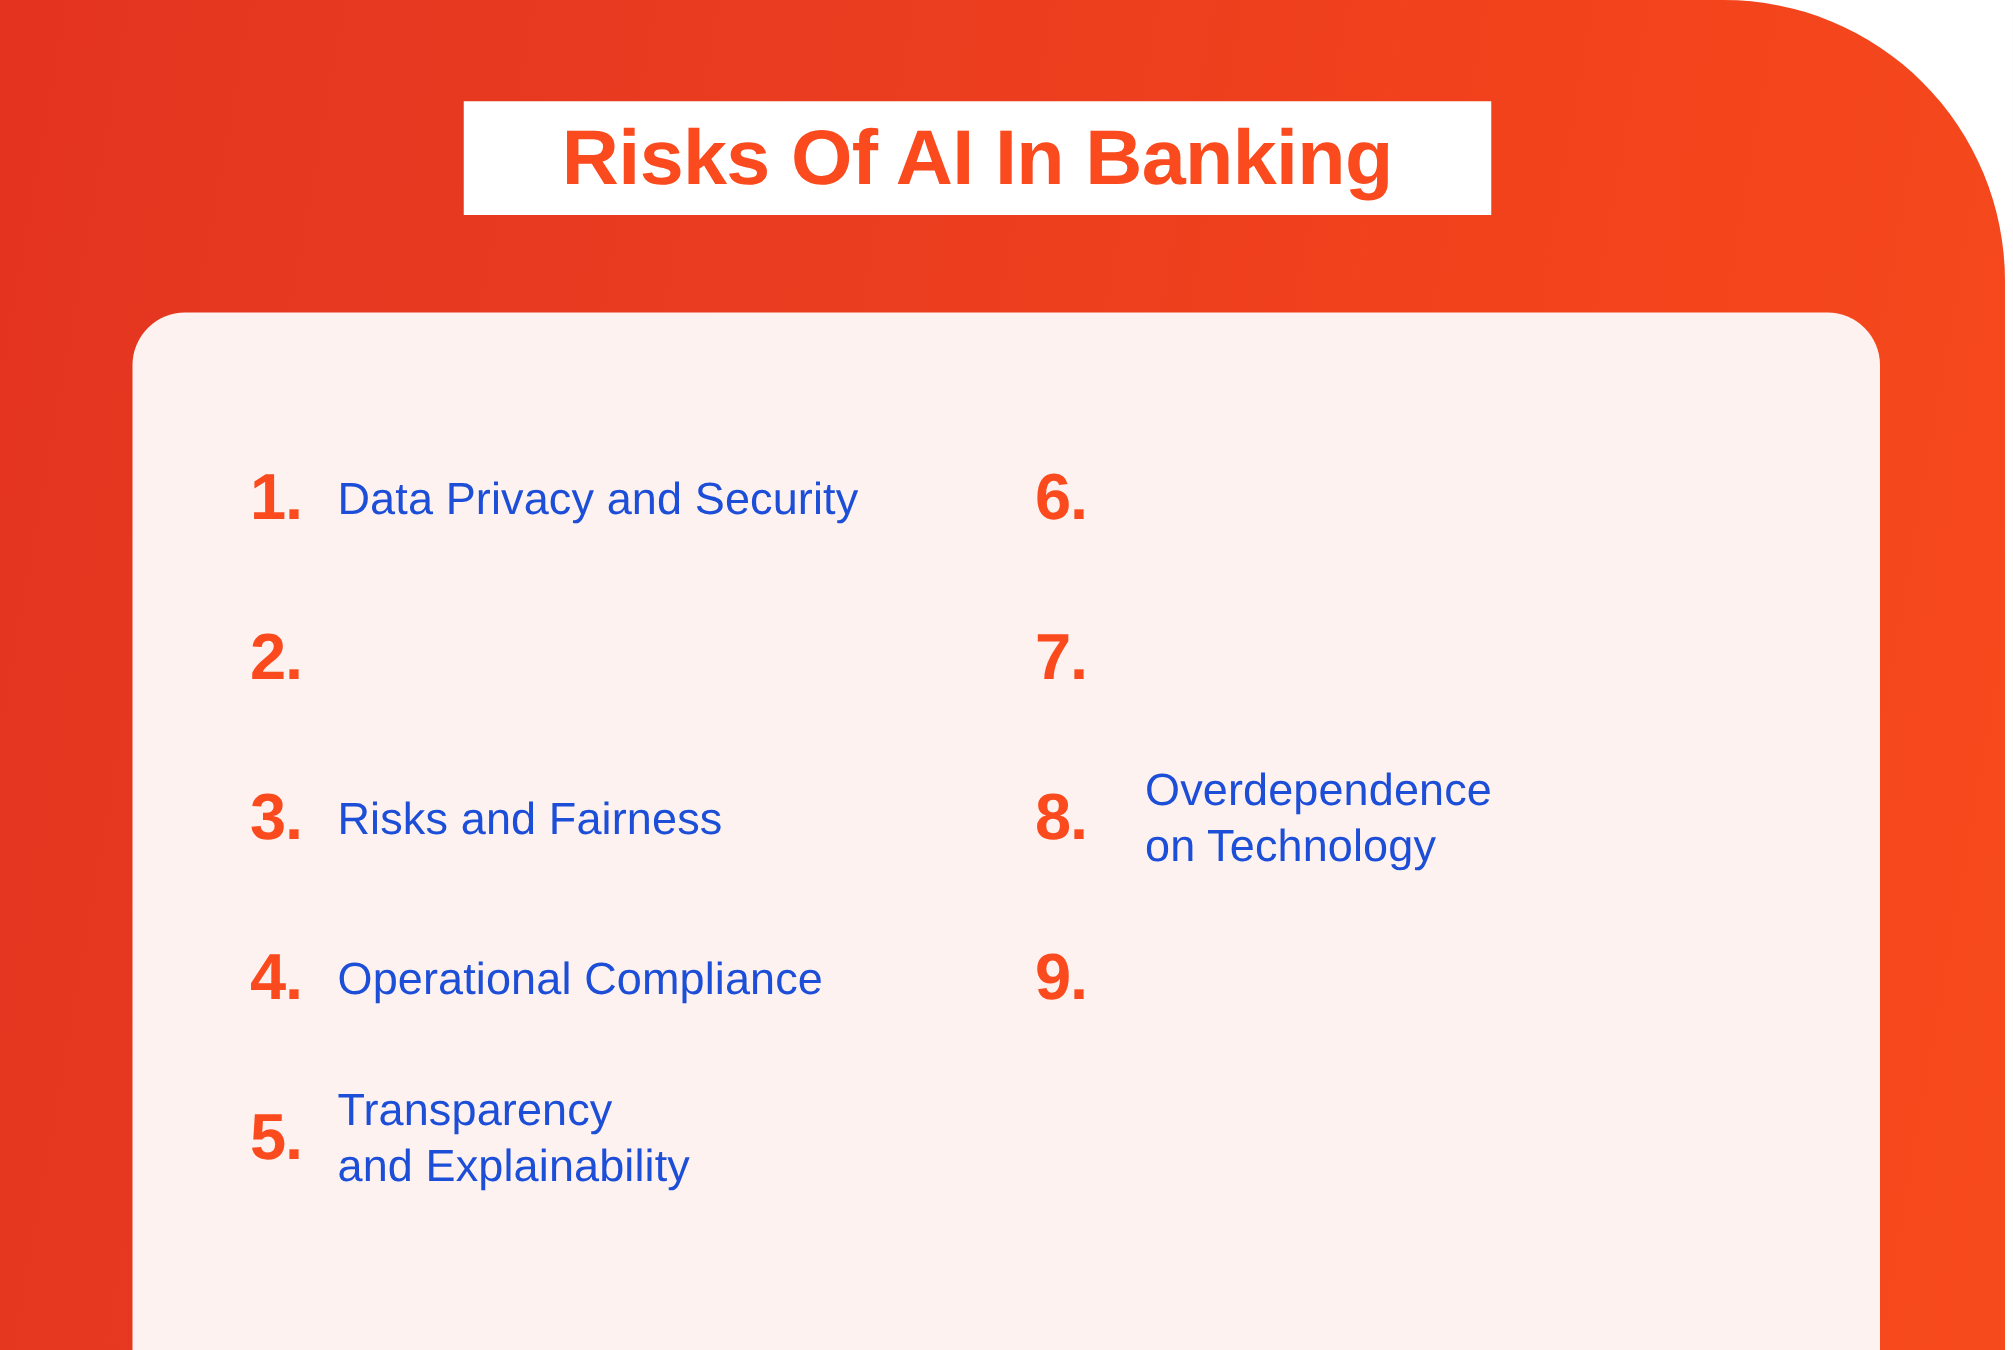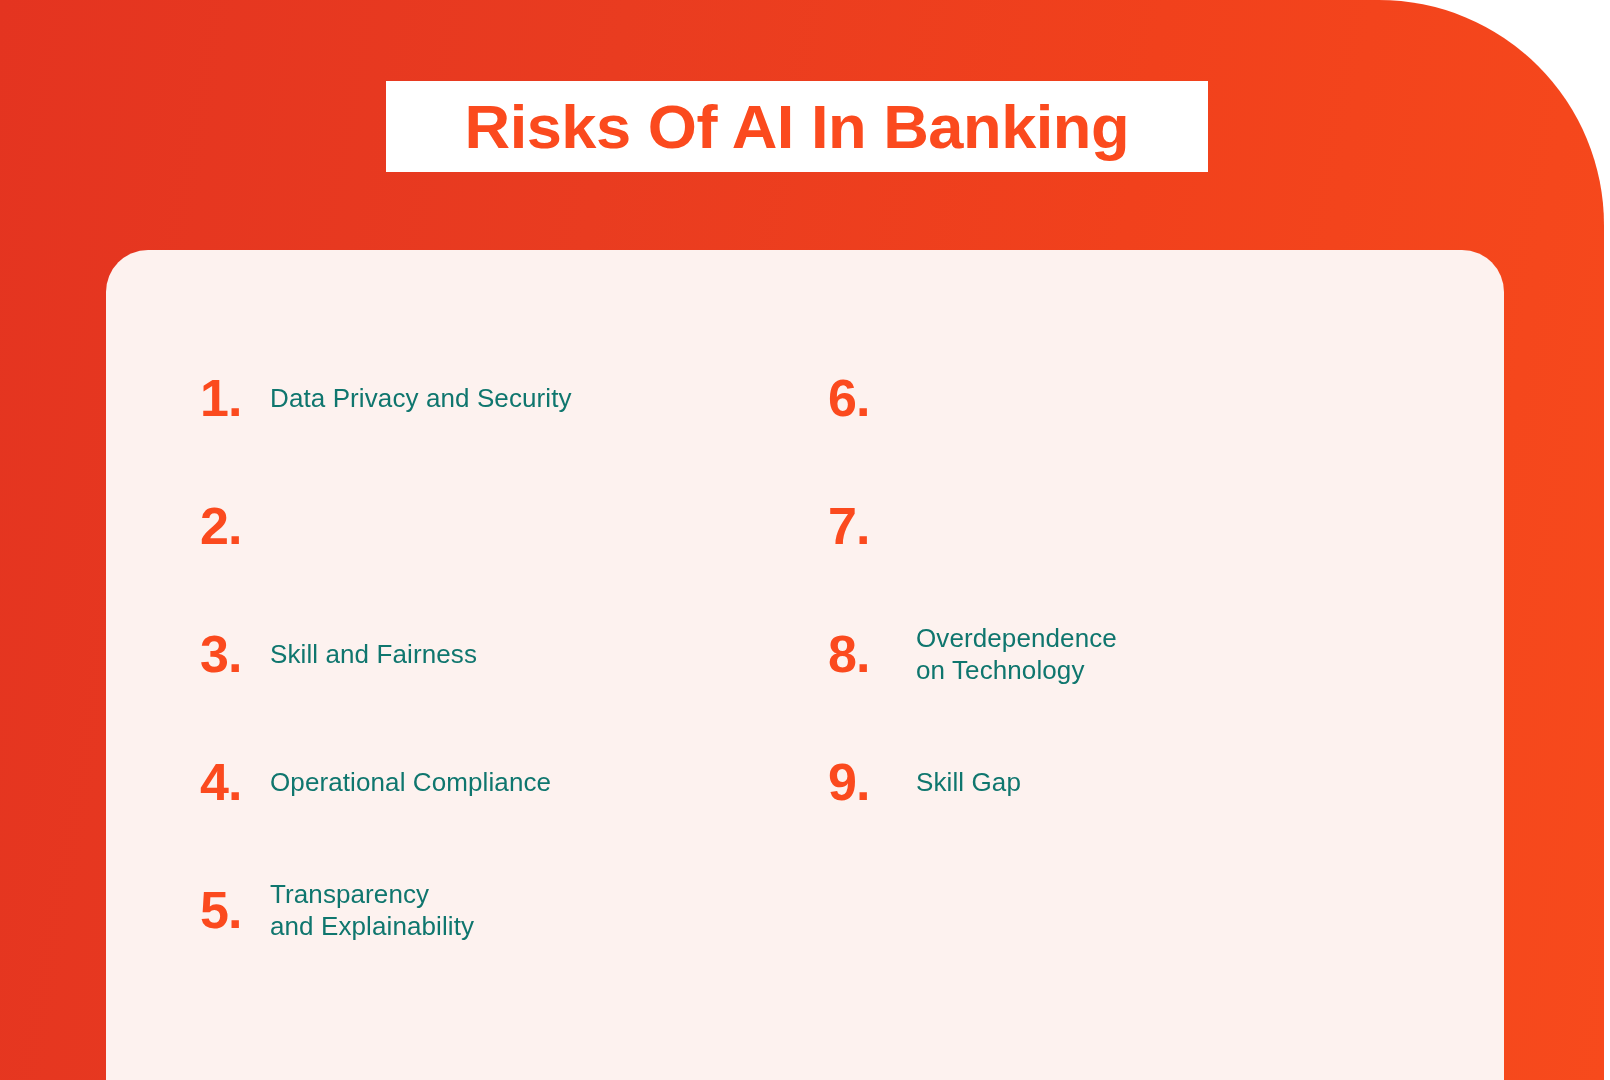--- a/index.html
+++ b/index.html
@@ -36,21 +36,20 @@
   .title-plate {
     position: absolute;
     left: 371px;
     top: 81px;
     width: 822px;
     height: 91px;
     background: #ffffff;
     display: flex;
     align-items: center;
     justify-content: center;
-    margin-left: 15px;
   }
   .title-text {
     color: #fb4a1e;
     font-family: "Liberation Sans", sans-serif;
     font-size: 62px;
     font-weight: 700;
     letter-spacing: -0.5px;
     line-height: 1;
     white-space: nowrap;
     transform: scaleX(1.02);
@@ -95,23 +94,23 @@
     text-align: left;
     color: #fb4a1e;
     font-family: "Liberation Sans", sans-serif;
     font-size: 52px;
     font-weight: 700;
     line-height: 1;
     letter-spacing: -1px;
   }
   .risk-label {
     flex: 1 1 auto;
-    color: #0f766e;
+    color: #1d4ed8;
     font-family: "Liberation Sans", sans-serif;
-    font-size: 26px;
+    font-size: 36px;
     font-weight: 400;
     line-height: 1.25;
     letter-spacing: 0.1px;
     white-space: pre-line;
   }
 
   
   .col-right .risk-num { width: 88px; }
 </style>
 </head>
@@ -134,21 +133,21 @@
           <span class="risk-num">1.</span>
           <span class="risk-label">Data Privacy and Security</span>
         </div>
 
         <div class="risk-item">
           <span class="risk-num">2.</span>
         </div>
 
         <div class="risk-item">
           <span class="risk-num">3.</span>
-          <span class="risk-label">Skill and Fairness</span>
+          <span class="risk-label">Risks and Fairness</span>
         </div>
 
         <div class="risk-item">
           <span class="risk-num">4.</span>
           <span class="risk-label">Operational Compliance</span>
         </div>
 
         <div class="risk-item">
           <span class="risk-num">5.</span>
           <span class="risk-label">Transparency
@@ -168,21 +167,20 @@
         </div>
 
         <div class="risk-item">
           <span class="risk-num">8.</span>
           <span class="risk-label">Overdependence
 on Technology</span>
         </div>
 
         <div class="risk-item">
           <span class="risk-num">9.</span>
-          <span class="risk-label">Skill Gap</span>
         </div>
 
       </div>
 
     </div>
   </div>
 
 </div>
 
 </body></html>

